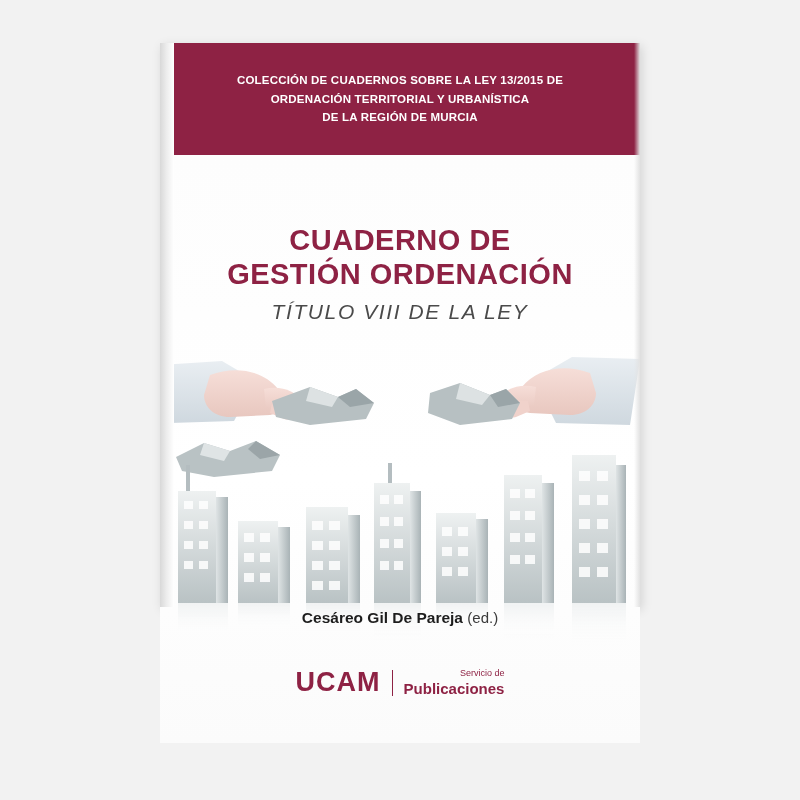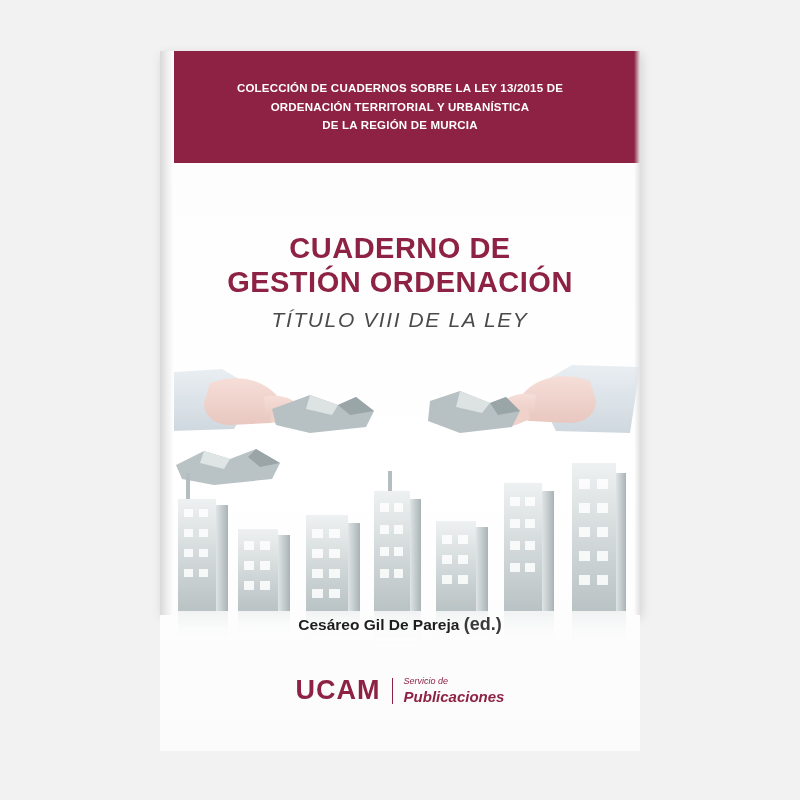--- a/index.html
+++ b/index.html
@@ -19,21 +19,21 @@
     position: relative;
     width: 800px;
     height: 800px;
     background: #f2f2f2;
   }
 
   
   .book {
     position: absolute;
     left: 160px;
-    top: 51px;
+    top: 43px;
     width: 480px;
     height: 564px;
     background: #ffffff;
     box-shadow: 2px 3px 10px rgba(0,0,0,0.13);
   }
   
   .spine {
     position: absolute;
     left: 0;
     top: 0;
@@ -129,22 +129,22 @@
     bottom: 116px;
     left: 0;
     width: 100%;
     text-align: center;
     font-size: 15.5px;
     color: #1d1d1d;
     font-weight: bold;
     z-index: 5;
   }
   .author .ed {
-    font-weight: bold;
-    font-size: 18px;
+    font-weight: normal;
+    font-size: 15px;
     color: #3a3a3a;
   }
 
   
   .logo {
     position: absolute;
     bottom: 44px;
     left: 0;
     width: 100%;
     display: flex;
@@ -162,22 +162,21 @@
   }
   .logo-rule {
     width: 1px;
     height: 26px;
     background: #8e2244;
   }
   .logo-text {
     color: #8e2244;
     font-size: 10px;
     line-height: 1.35;
-    text-align: left;
-    font-style: italic;
+    text-align: right;
   }
   .logo-text .l1 { font-size: 9px; }
   .logo-text .l2 { font-weight: bold; font-size: 15px; }
 </style>
 </head>
 <body>
 
 <div class="stage">
 
   <div class="book">

